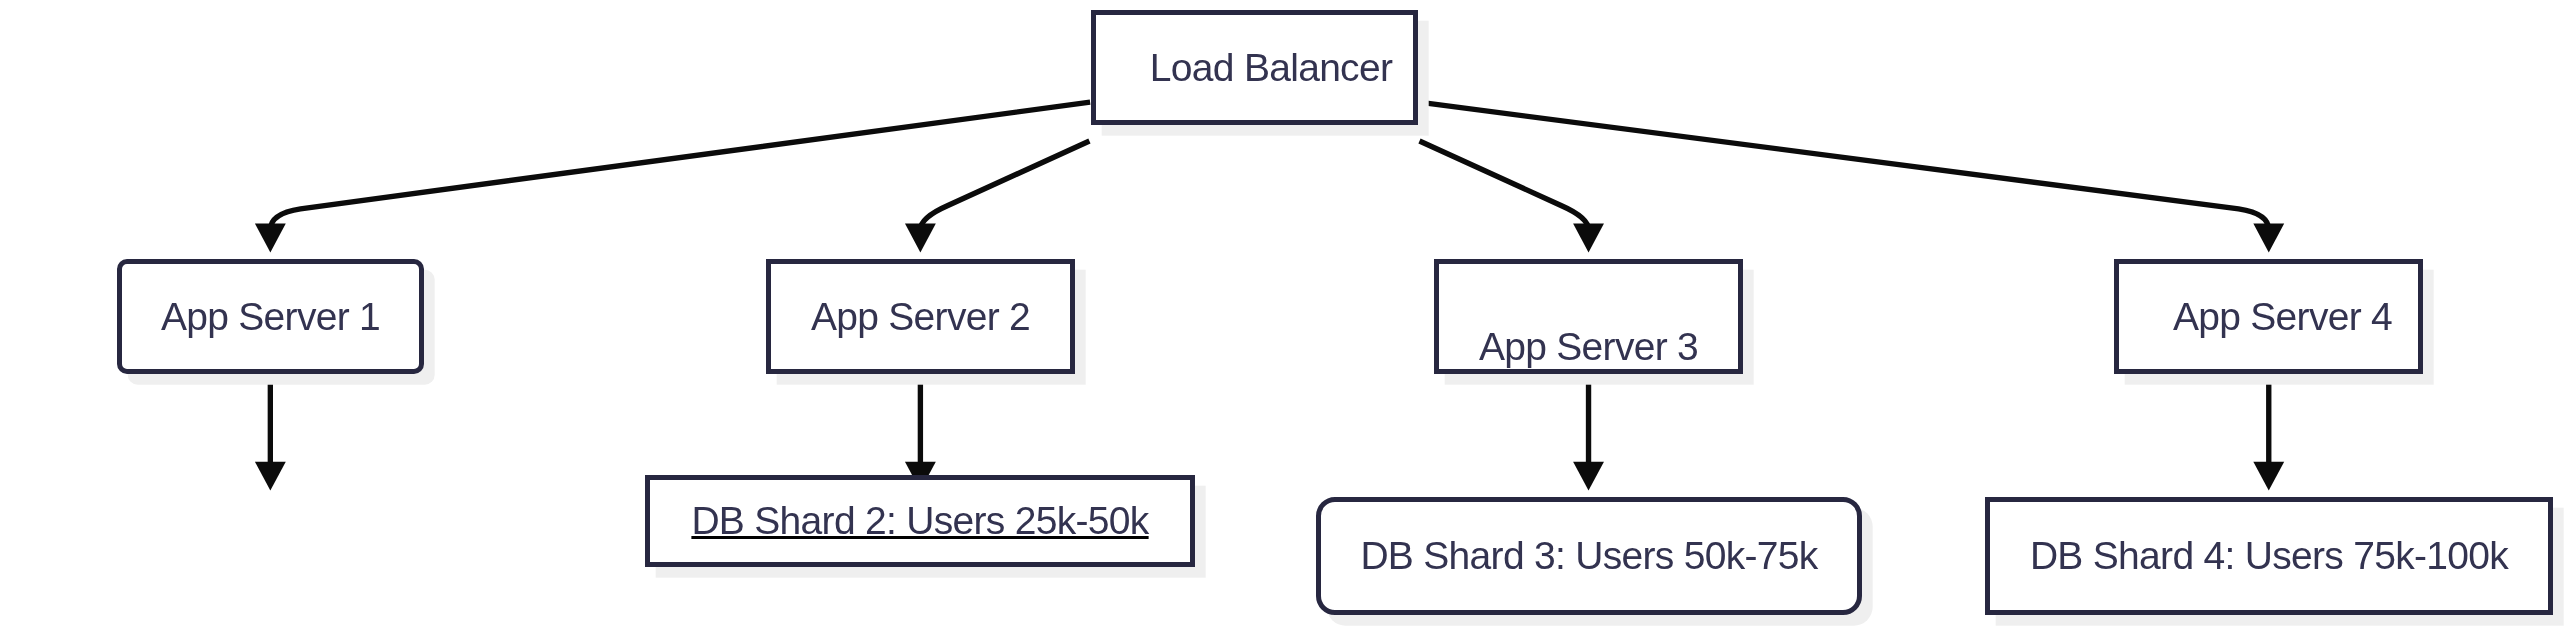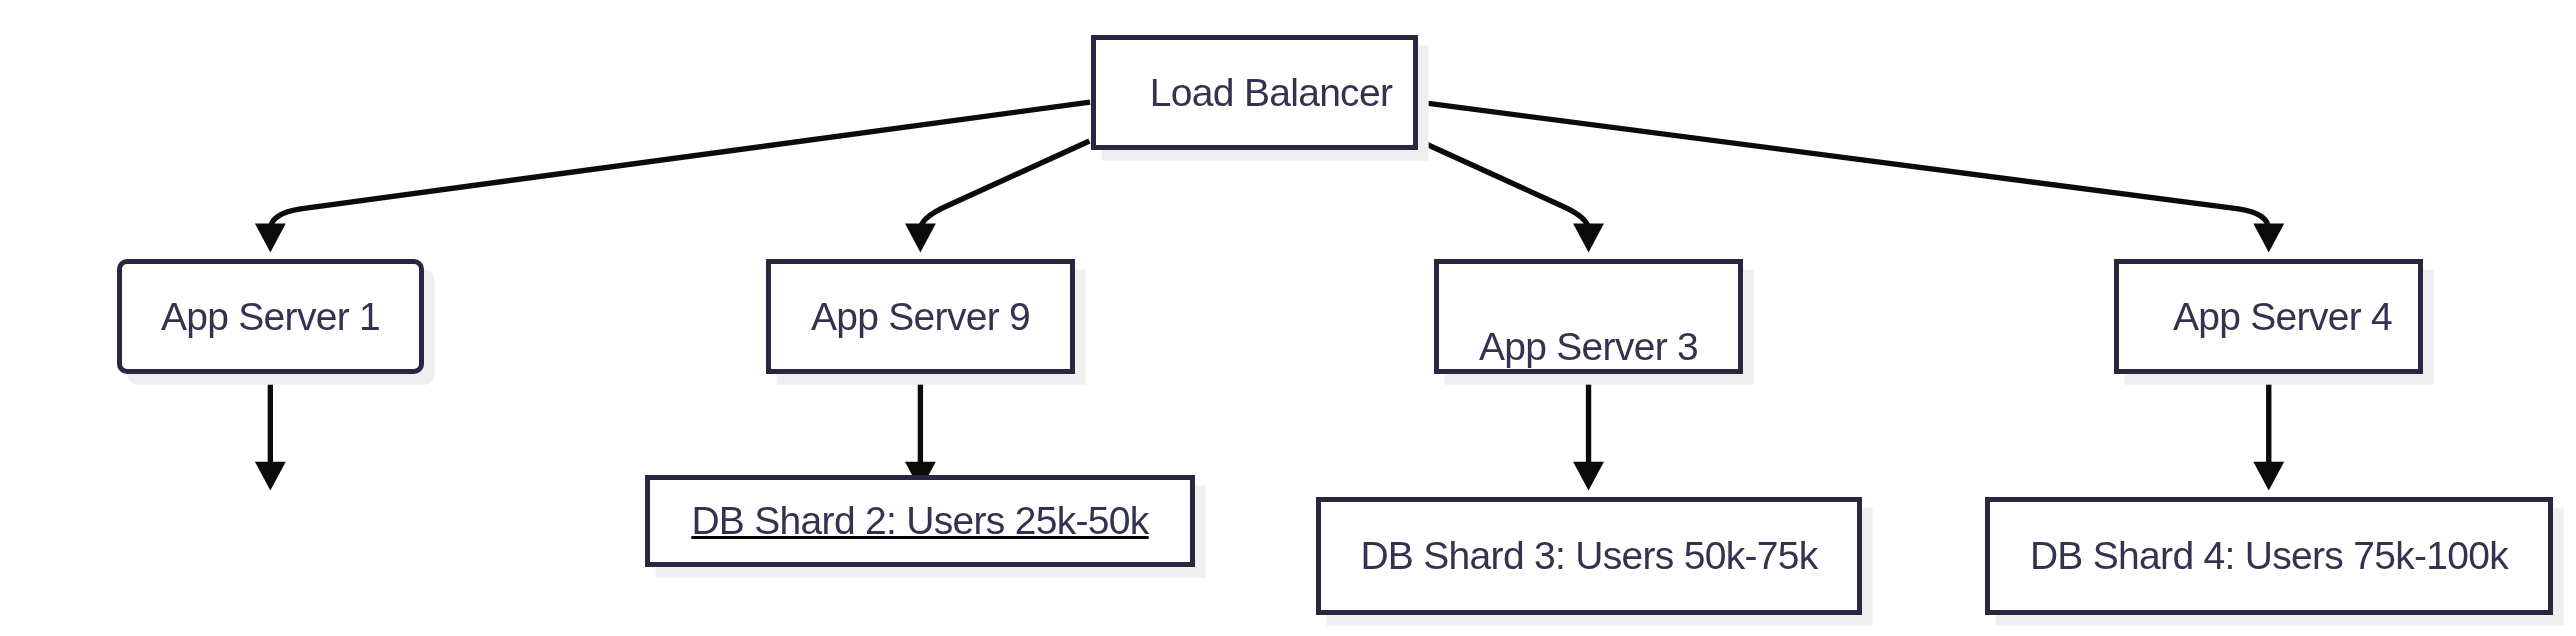--- a/index.html
+++ b/index.html
@@ -46,28 +46,28 @@
     z-index: 2;
   }
   .node .label {
     color: var(--node-text, #333350);
     font-size: 39px;
     letter-spacing: -0.7px;
     white-space: nowrap;
     text-align: center;
   }
   
-  #node-load-balancer { left: 1091px; top: 35px;  width: 327px; height: 115px; padding-left: 33px; }
+  #node-load-balancer { left: 1091px; top: 10px;  width: 327px; height: 115px; padding-left: 33px; }
   #node-app-server-1  { left: 117px;  top: 259px; width: 307px; height: 115px; border-radius: 10px; }
   #node-app-server-2  { left: 766px; top: 259px; width: 309px; height: 115px; }
   #node-app-server-3  { left: 1434px; top: 259px; width: 309px; height: 115px; align-items: flex-end; }
   #node-app-server-4  { left: 2114px; top: 259px; width: 309px; height: 115px; padding-left: 28px; }
   #node-db-shard-1    { left: 19px;   top: 497px; width: 507px; height: 118px; }
   #node-db-shard-2    { left: 645px;  top: 475px; width: 550px; height: 92px; text-decoration: underline; }
-  #node-db-shard-3    { left: 1316px; top: 497px; width: 546px; height: 118px; }
+  #node-db-shard-3    { left: 1316px; top: 497px; width: 546px; height: 118px; border-radius: 19px; }
   #node-db-shard-4    { left: 1985px; top: 497px; width: 568px; height: 118px; }
 </style>
 </head>
 <body>
 
 <div id="canvas">
 
   <svg id="edges" width="2576" height="637" viewBox="0 0 3840 949" xmlns="http://www.w3.org/2000/svg">
 
     <g>
@@ -113,21 +113,21 @@
 
   <div class="node" id="node-load-balancer">
     <span class="label">Load Balancer</span>
   </div>
 
   <div class="node" id="node-app-server-1">
     <span class="label">App Server 1</span>
   </div>
 
   <div class="node" id="node-app-server-2">
-    <span class="label">App Server 9</span>
+    <span class="label">App Server 2</span>
   </div>
 
   <div class="node" id="node-app-server-3">
     <span class="label">App Server 3</span>
   </div>
 
   <div class="node" id="node-app-server-4">
     <span class="label">App Server 4</span>
   </div>
 

